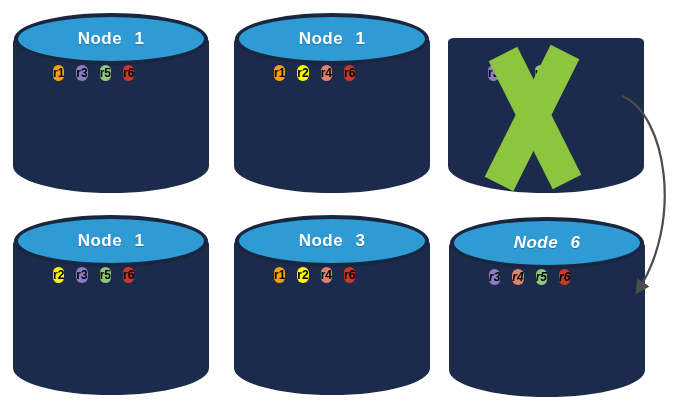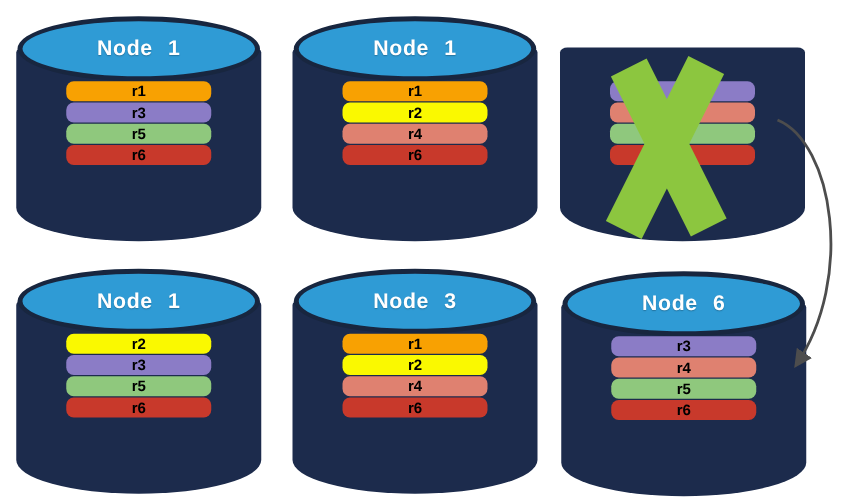--- a/index.html
+++ b/index.html
@@ -18,21 +18,21 @@
     position: absolute;
     width: 180px;
     height: 185px;
     padding-left: 16px;
   }
   .pos-0 { left: 13px;  top: 8px; }
   .pos-1 { left: 234px; top: 8px; }
   .pos-2 { left: 448px; top: 8px; }
   .pos-3 { left: 13px;  top: 210px; }
   .pos-4 { left: 234px; top: 210px; }
-  .pos-5 { left: 449px; top: 212px; }
+  .pos-5 { left: 449px; top: 212px; font-style: italic; }
 
   .cyl-body {
     position: absolute;
     left: 0; right: 0;
     top: 30px; bottom: 0;
     background: var(--cylinder-body-color);
     border-radius: 6px 6px 50% 50% / 4px 4px 27px 27px;
   }
   .cyl-top {
     position: absolute;
@@ -54,22 +54,21 @@
     word-spacing: 7px;
     text-shadow: 0 1px 1px rgba(0,0,0,0.25);
   }
   .bars {
     position: absolute;
     top: 57px;
     left: 50%;
     transform: translateX(-50%);
     width: 116px;
     display: flex;
-    flex-direction: column;
-    gap: 1px;
+    gap: 12px;
   }
   .bar {
     height: 16px;
     line-height: 16px;
     border-radius: 6px;
     text-align: center;
     font-size: 12px;
     font-weight: bold;
     color: var(--bar-text-color);
   }

